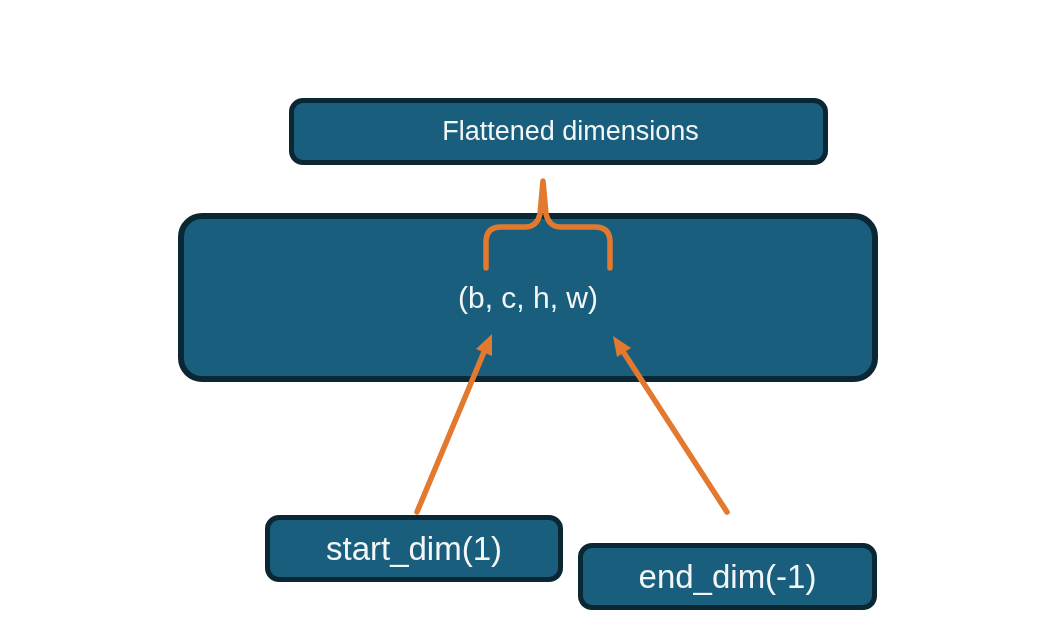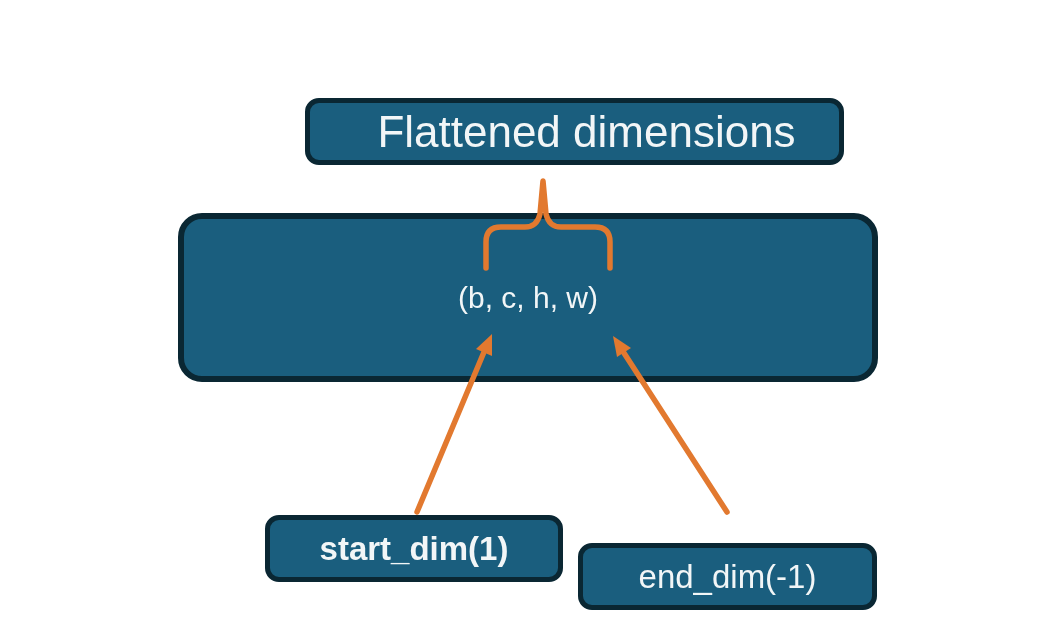--- a/index.html
+++ b/index.html
@@ -26,39 +26,38 @@
     display:flex;
     align-items:center;
     justify-content:center;
     background:var(--box-fill);
     border:5px solid var(--box-border);
     color:var(--text);
     font-family:"Liberation Sans", sans-serif;
     white-space:nowrap;
   }
   .node-flattened{
-    left:305px; top:98px;
+    left:289px; top:98px;
     width:539px; height:67px;
     border-radius:14px;
-    font-size:44px;
+    font-size:27px;
     padding-left:24px;
   }
   .node-tensor{
     left:178px; top:213px;
     width:700px; height:169px;
     border-width:6px;
     border-radius:24px;
     font-size:30px;
   }
   .node-start{
     left:265px; top:515px;
     width:298px; height:67px;
     border-radius:14px;
     font-size:33px;
-    font-weight:bold;
   }
   .node-end{
     left:578px; top:515px;
     width:299px; height:67px;
     border-radius:14px;
     font-size:33px;
     margin-top:28px;
   }
   .connector-layer{
     position:absolute;

